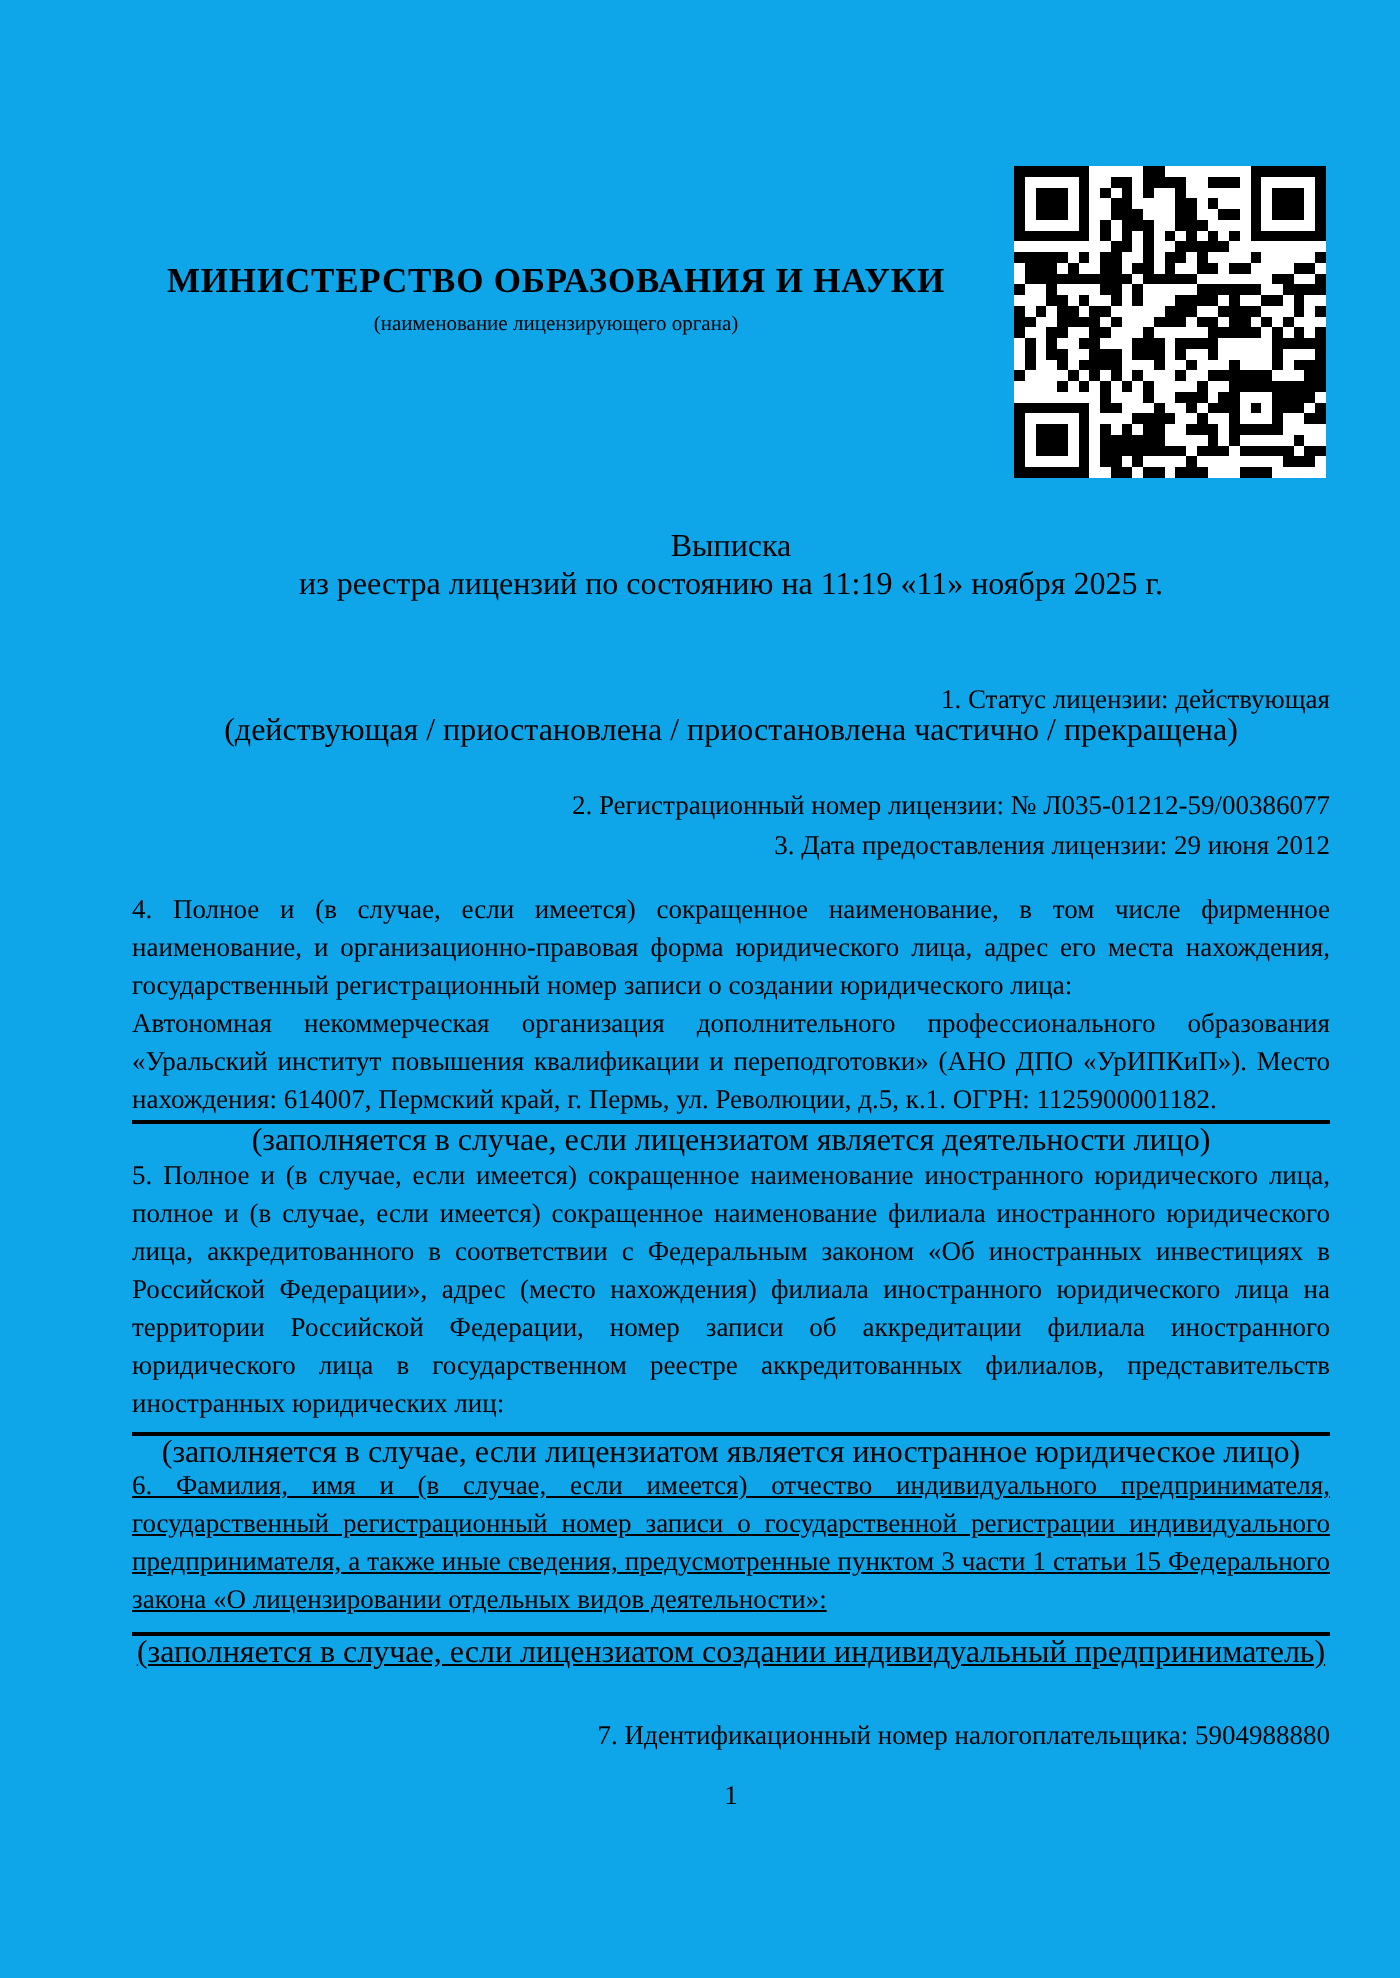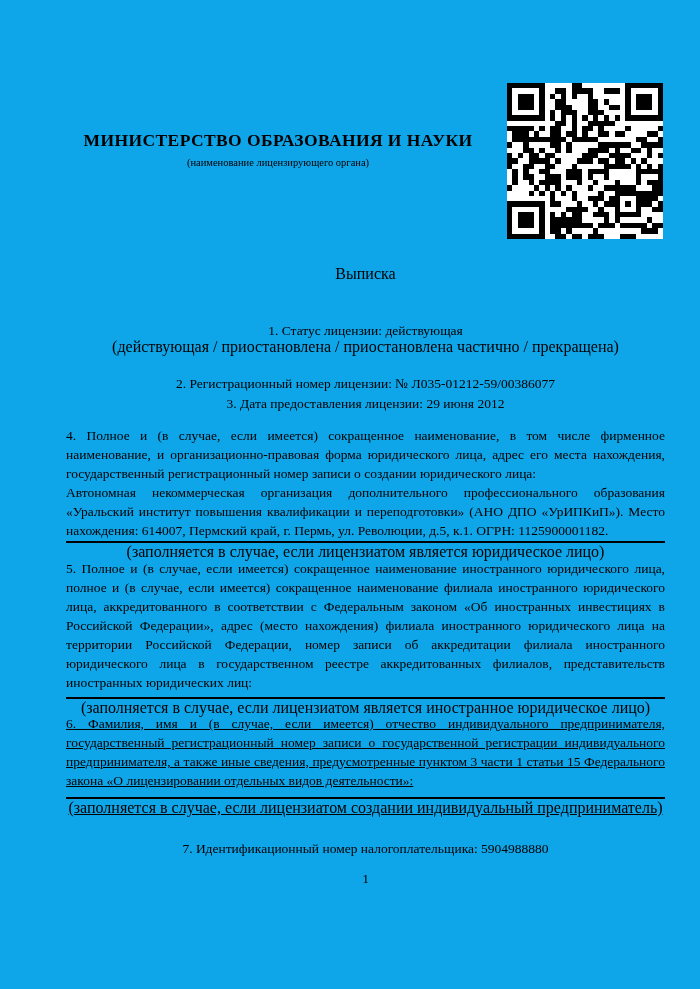--- a/index.html
+++ b/index.html
@@ -7,21 +7,21 @@
     position:relative;width:700px;height:989px;background:#0ea5e9;
     font-family:"Liberation Serif", serif;color:#000;overflow:hidden;
   }
   .content{position:absolute;left:66px;top:0;width:599px;}
   .header{width:424px;text-align:center;margin-top:126px;}
   .ministry-title{font-weight:bold;font-size:17.5px;line-height:28px;letter-spacing:.4px;}
   .header-sub{font-size:10.5px;line-height:14px;margin-top:2px;}
   .qr-wrap{position:absolute;left:507px;top:83px;width:156px;height:156px;}
   .doc-title{text-align:center;margin-top:94px;font-size:16px;line-height:19px;}
   .item{font-size:13.5px;line-height:19px;text-align:justify;}
-  .item.single{text-align:center;}
+  .item.single{text-align:right;}
   .cap{font-size:16px;line-height:13px;text-align:center;}
   .rule{border-top:2px solid #000;height:0;}
   .fill-cap{padding-top:2px;}
   .mt-item1{margin-top:38px;}
   .mt-item2{margin-top:21px;}
   .mt-item3{margin-top:1px;}
   .mt-item4{margin-top:13px;}
   .mt-item5{margin-top:1px;}
   .mt-item6{text-decoration:underline;}
   .mt-item7{margin-top:25px;}
@@ -470,34 +470,35 @@
 
   <div class="content">
 
     <div class="header">
       <div class="ministry-title">МИНИСТЕРСТВО ОБРАЗОВАНИЯ И НАУКИ</div>
       <div class="header-sub">(наименование лицензирующего органа)</div>
     </div>
 
     <div class="doc-title">
       <div>Выписка</div>
+      <div>из реестра лицензий по состоянию на 11:19 «11» ноября 2025 г.</div>
     </div>
 
     <div class="item single mt-item1">1. Статус лицензии: действующая</div>
     <div class="cap">(действующая / приостановлена / приостановлена частично / прекращена)</div>
 
     <div class="item single mt-item2">2. Регистрационный номер лицензии: № Л035-01212-59/00386077</div>
 
     <div class="item single mt-item3">3. Дата предоставления лицензии: 29 июня 2012</div>
 
     <div class="mt-item4">
       <div class="item">4. Полное и (в случае, если имеется) сокращенное наименование, в том числе фирменное наименование, и организационно-правовая форма юридического лица, адрес его места нахождения, государственный регистрационный номер записи о создании юридического лица:</div>
       <div class="item">Автономная некоммерческая организация дополнительного профессионального образования «Уральский институт повышения квалификации и переподготовки» (АНО ДПО «УрИПКиП»). Место нахождения: 614007, Пермский край, г. Пермь, ул. Революции, д.5, к.1. ОГРН: 1125900001182.</div>
       <div class="rule rule-tight"></div>
-      <div class="cap fill-cap">(заполняется в случае, если лицензиатом является юридическое лицо)</div>
+      <div class="cap fill-cap">(заполняется в случае, если лицензиатом является деятельности лицо)</div>
     </div>
 
     <div class="mt-item5">
       <div class="item">5. Полное и (в случае, если имеется) сокращенное наименование иностранного юридического лица, полное и (в случае, если имеется) сокращенное наименование филиала иностранного юридического лица, аккредитованного в соответствии с Федеральным законом «Об иностранных инвестициях в Российской Федерации», адрес (место нахождения) филиала иностранного юридического лица на территории Российской Федерации, номер записи об аккредитации филиала иностранного юридического лица в государственном реестре аккредитованных филиалов, представительств иностранных юридических лиц:</div>
       <div class="item"></div>
       <div class="rule rule-gap5"></div>
       <div class="cap fill-cap">(заполняется в случае, если лицензиатом является иностранное юридическое лицо)</div>
     </div>
 
     <div class="mt-item6">

